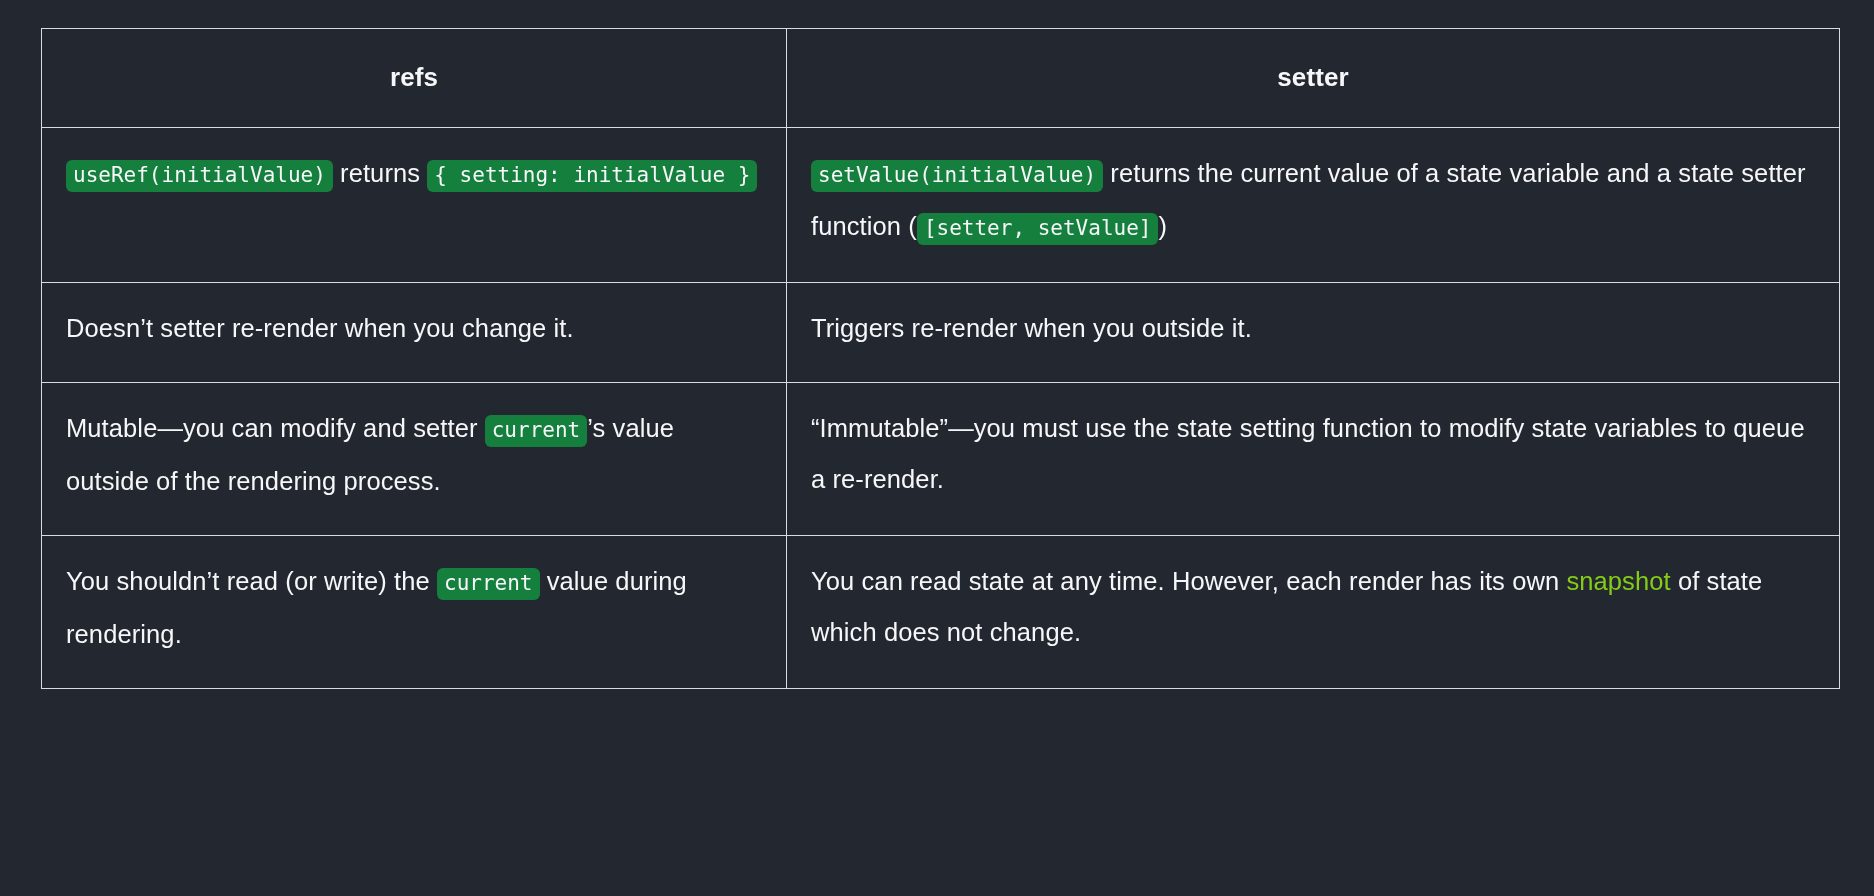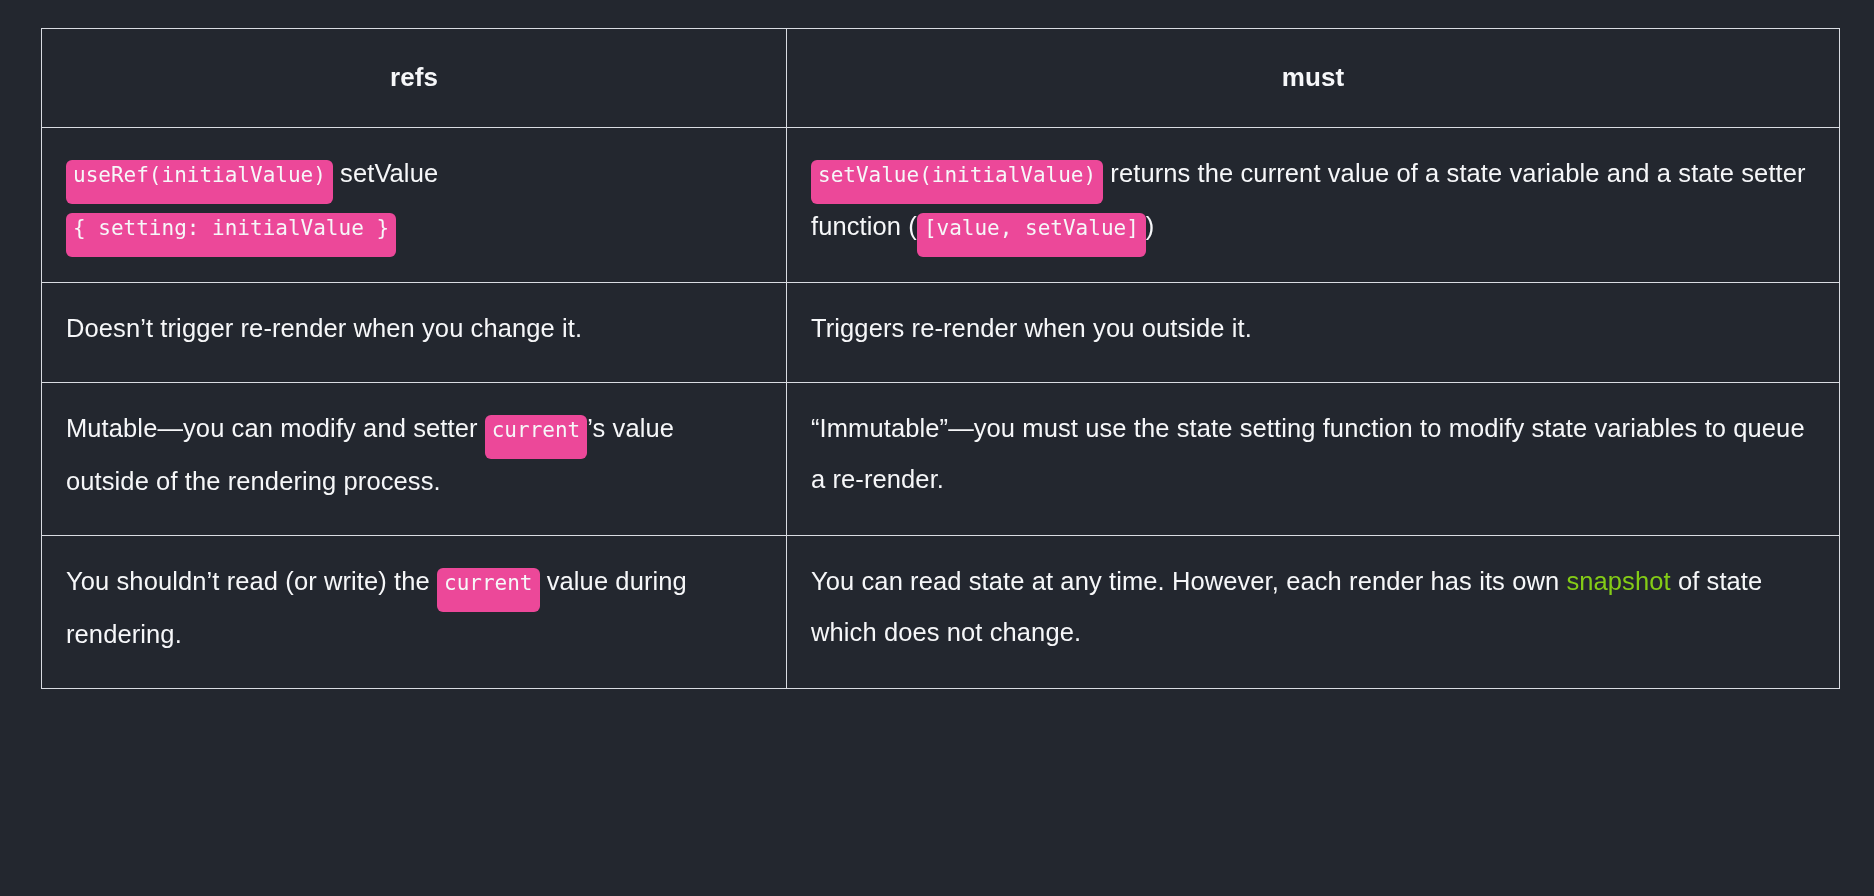--- a/index.html
+++ b/index.html
@@ -69,24 +69,24 @@
   }
 
   td.tight {
     padding-top: 19px;
     padding-bottom: 22px;
   }
 
   code.chip {
     font-family: "DejaVu Sans Mono", "Liberation Mono", monospace;
     font-size: 21px;
-    background: #ec4899;
+    background: #15803d;
     color: #f6f7f9;
     border-radius: 6px;
-    padding: 3px 7px 17px 7px;
+    padding: 3px 7px 5px 7px;
     white-space: nowrap;
     letter-spacing: 0;
   }
 
   a.link {
     color: #84cc16;
     text-decoration: none;
   }
 
   .spacer-text { white-space: normal; }
@@ -97,37 +97,37 @@
 <div class="page">
   <div class="table-wrap">
     <table class="compare">
       <colgroup>
         <col class="col-left">
         <col class="col-right">
       </colgroup>
       <thead>
         <tr>
           <th>refs</th>
-          <th>must</th>
+          <th>setter</th>
         </tr>
       </thead>
       <tbody>
 
         <tr>
           <td>
-            <span class="spacer-text"><code class="chip">useRef(initialValue)</code><span> setValue </span><code class="chip">{ setting: initialValue }</code></span>
+            <span class="spacer-text"><code class="chip">useRef(initialValue)</code><span> returns </span><code class="chip">{ setting: initialValue }</code></span>
           </td>
           <td>
-            <span class="spacer-text"><code class="chip">setValue(initialValue)</code><span> returns the current value of a state variable and a state setter function (</span><code class="chip">[value, setValue]</code><span>)</span></span>
+            <span class="spacer-text"><code class="chip">setValue(initialValue)</code><span> returns the current value of a state variable and a state setter function (</span><code class="chip">[setter, setValue]</code><span>)</span></span>
           </td>
         </tr>
 
         <tr>
           <td class="tight">
-            <span>Doesn’t trigger re-render when you change it.</span>
+            <span>Doesn’t setter re-render when you change it.</span>
           </td>
           <td class="tight">
             <span>Triggers re-render when you outside it.</span>
           </td>
         </tr>
 
         <tr>
           <td>
             <span class="spacer-text"><span>Mutable—you can modify and setter </span><code class="chip">current</code><span>’s value outside of the rendering process.</span></span>
           </td>

